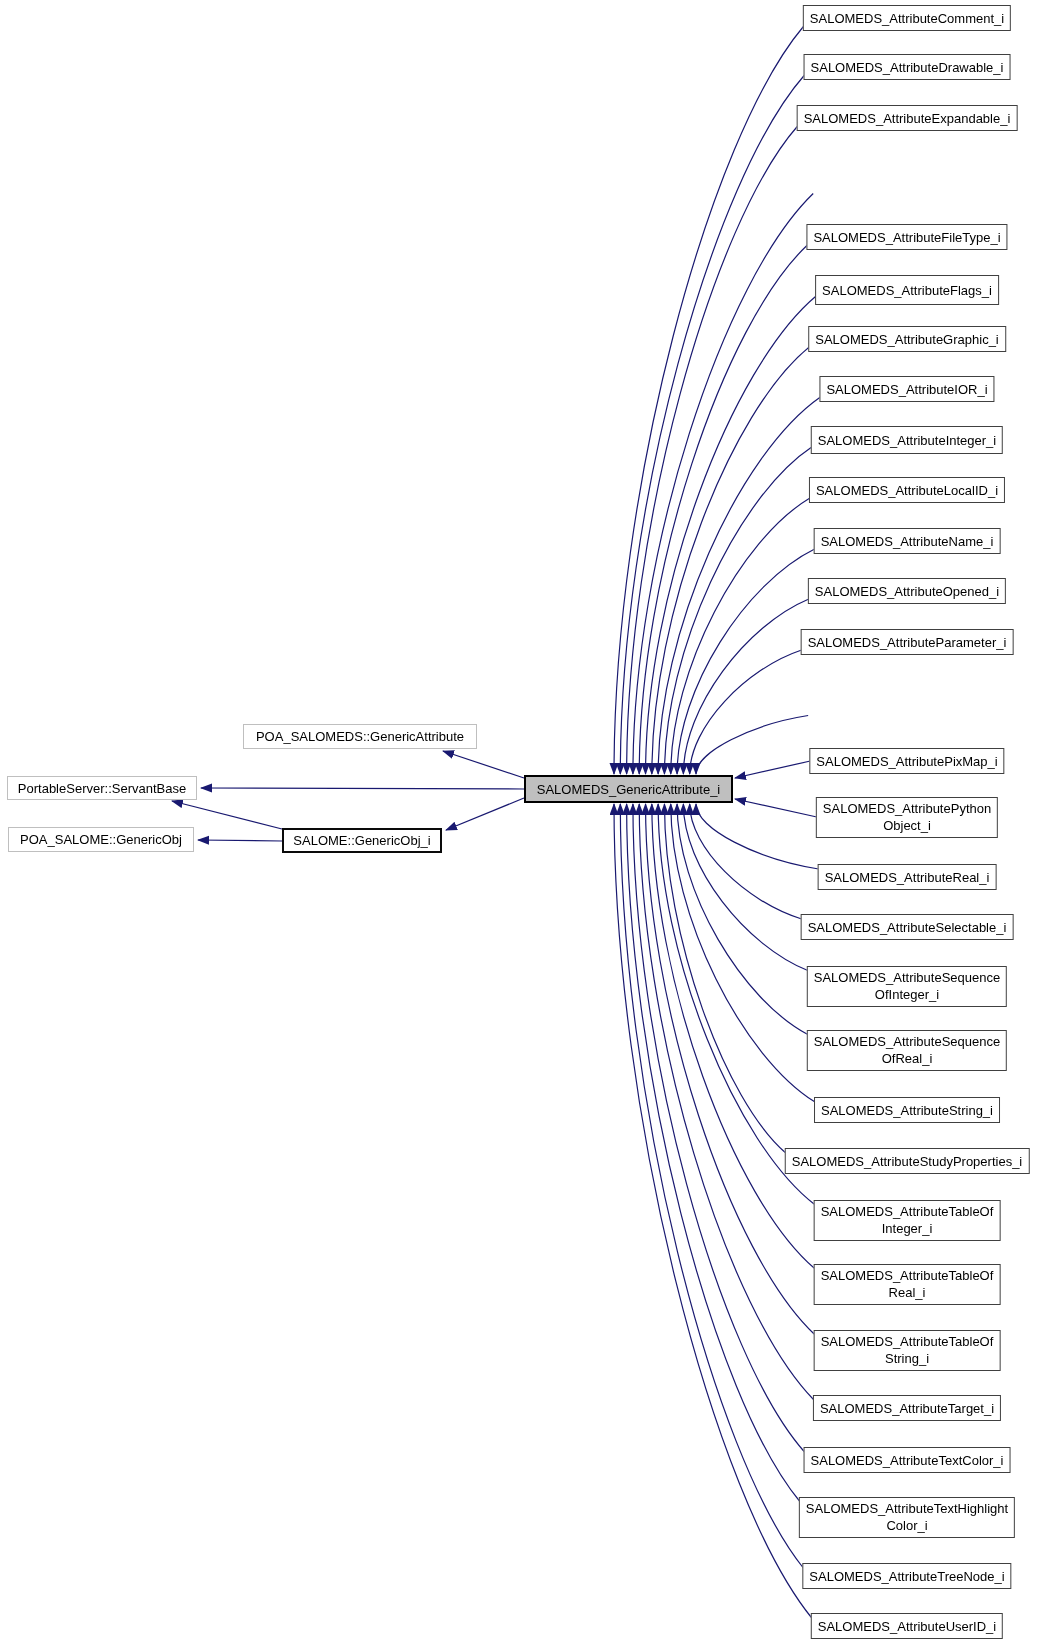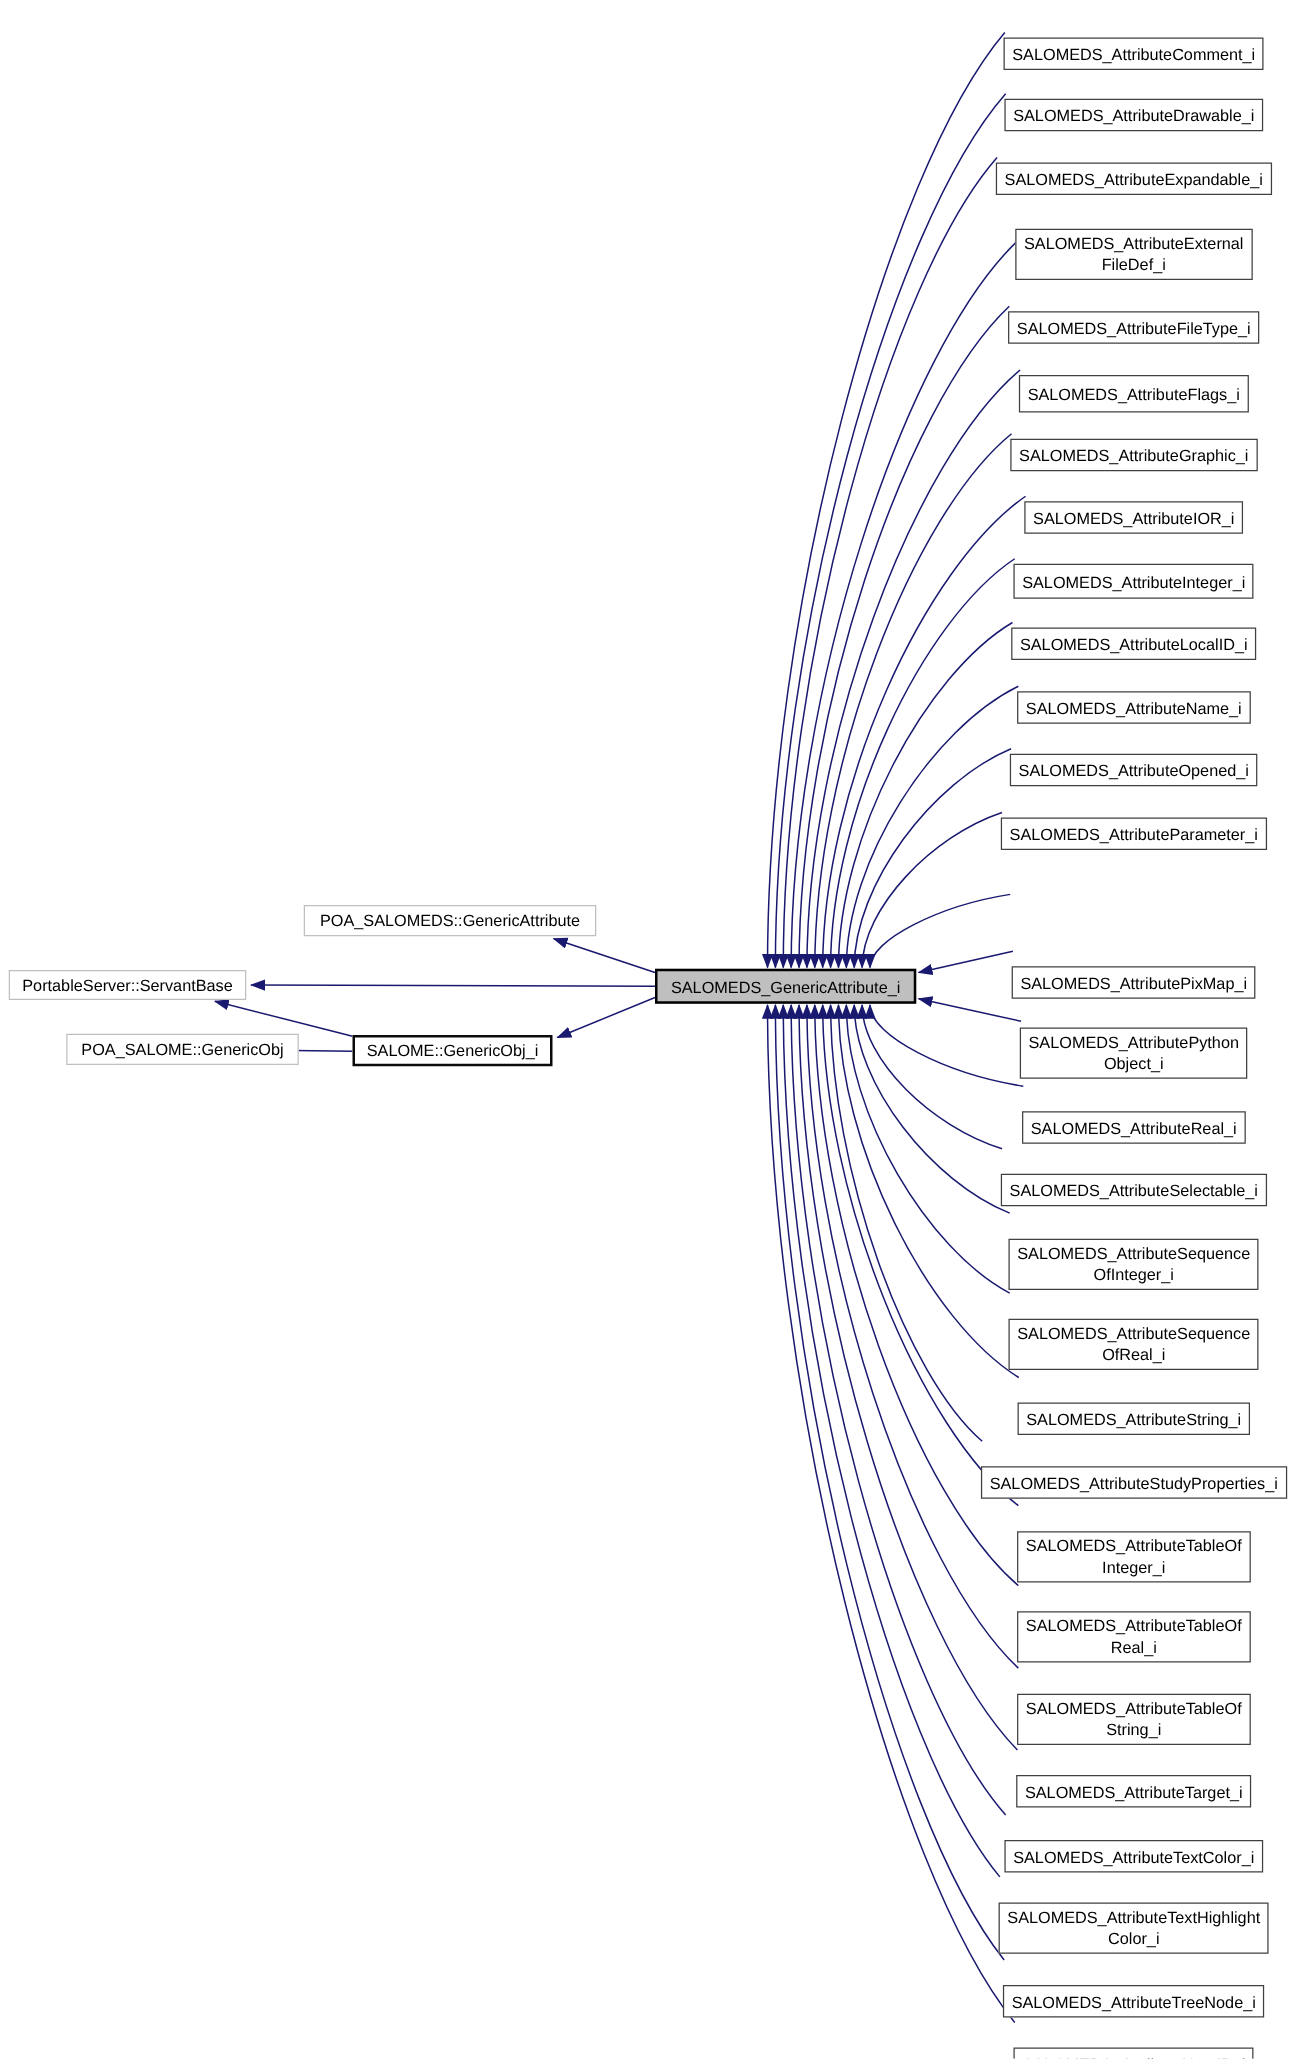--- a/index.html
+++ b/index.html
@@ -28,21 +28,21 @@
     line-height: 17px;
     display: flex;
     flex-direction: column;
     align-items: center;
     justify-content: center;
     text-align: center;
     white-space: nowrap;
     padding: 0 6px;
   }
   .node .line { display: block; }
-  .node.centered { transform: translateX(-50%); margin-top: 25px; }
+  .node.centered { transform: translateX(-50%); }
   .node.normal   { border: 1px solid #404040; }
   .node.external { border: 1px solid #bfbfbf; }
   .node.bold     { border: 2px solid #0a0a0a; text-align: center; }
   .node.current  { border: 2px solid #000000; background: #bfbfbf; font-weight: normal; }
 </style>
 </head>
 <body>
 
 <div id="diagram">
   <svg id="edges-svg" viewBox="0 0 1040 1647" xmlns="http://www.w3.org/2000/svg">
@@ -86,44 +86,40 @@
         <path d="M803.328125,1568 C711.8179086538462,1453.4 620.3076923076923,1094.32 620.3076923076923,804" class="edge" marker-end="url(#arrow)"></path>
         <path d="M811.7734375,1618 C712.88671875,1495.9 614,1113.32 614,804" class="edge" marker-end="url(#arrow)"></path>
         <path d="M810.3203125,761 L735,778" class="edge" marker-end="url(#arrow)"></path>
         <path d="M816.8203125,817 L735,799" class="edge" marker-end="url(#arrow)"></path>
       </g>
   </svg>
 
 <div class="node external" style="left: 7px; top: 776px; width: 190px; height: 24px;">
       <div class="line">PortableServer::ServantBase</div>
     </div>
-    <div class="node external" style="left: 8px; top: 827px; width: 186px; height: 25px; margin-left: 45px;">
+    <div class="node external" style="left: 8px; top: 827px; width: 186px; height: 25px;">
       <div class="line">POA_SALOME::GenericObj</div>
     </div>
     <div class="node external" style="left: 243px; top: 724px; width: 234px; height: 25px;">
       <div class="line">POA_SALOMEDS::GenericAttribute</div>
     </div>
     <div class="node bold" style="left: 282px; top: 828px; width: 160px; height: 25px;">
       <div class="line">SALOME::GenericObj_i</div>
     </div>
     <div class="node current" style="left: 524px; top: 775px; width: 209px; height: 28px;">
       <div class="line">SALOMEDS_GenericAttribute_i</div>
     </div>
     <div class="node normal centered" style="left: 907px; top: 5px; height: 26px;">
       <div class="line">SALOMEDS_AttributeComment_i</div>
     </div>
     <div class="node normal centered" style="left: 907px; top: 54px; height: 26px;">
       <div class="line">SALOMEDS_AttributeDrawable_i</div>
     </div>
     <div class="node normal centered" style="left: 907px; top: 105px; height: 26px;">
       <div class="line">SALOMEDS_AttributeExpandable_i</div>
-    </div>
-    <div class="node normal centered" style="left: 907px; top: 157.5px; height: 41px;">
-      <div class="line">SALOMEDS_AttributeExternal</div>
-      <div class="line">FileDef_i</div>
     </div>
     <div class="node normal centered" style="left: 907px; top: 224px; height: 26px;">
       <div class="line">SALOMEDS_AttributeFileType_i</div>
     </div>
     <div class="node normal centered" style="left: 907px; top: 275px; height: 30px;">
       <div class="line">SALOMEDS_AttributeFlags_i</div>
     </div>
     <div class="node normal centered" style="left: 907px; top: 326px; height: 26px;">
       <div class="line">SALOMEDS_AttributeGraphic_i</div>
     </div>

